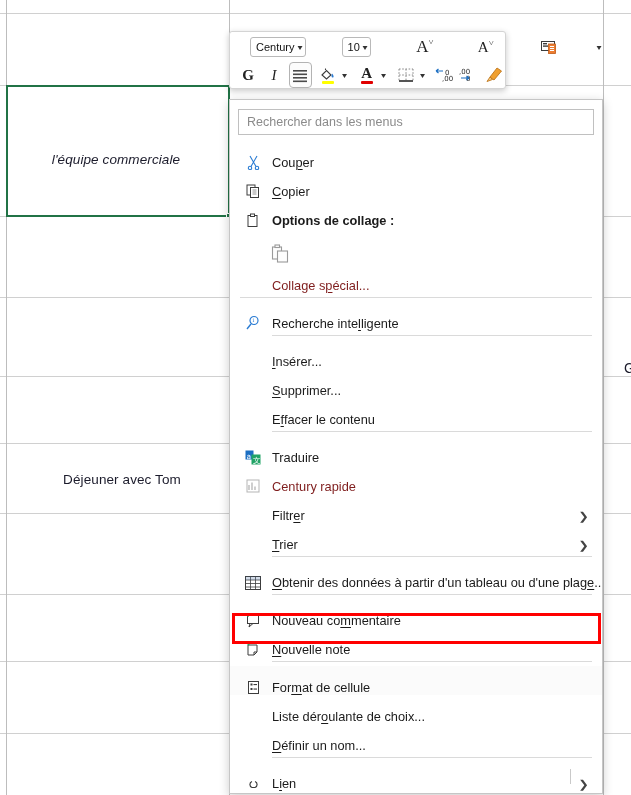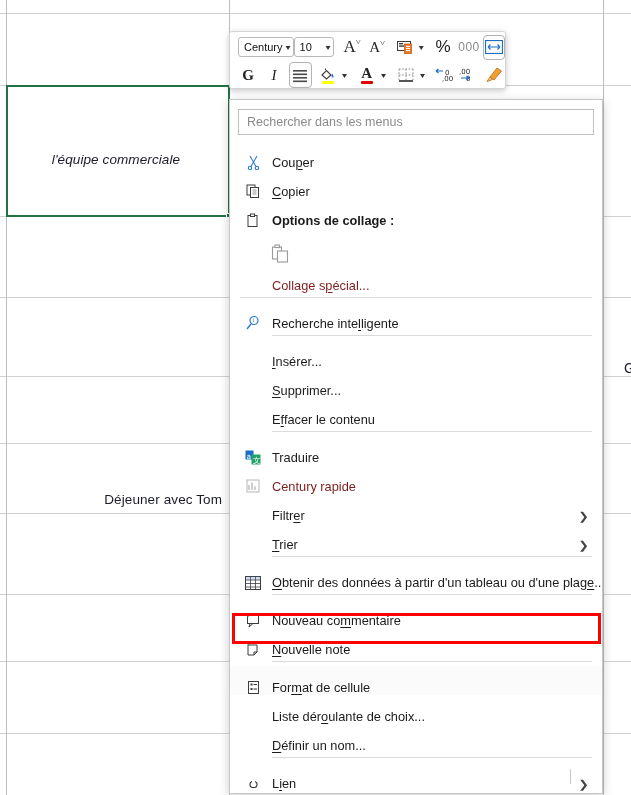--- a/index.html
+++ b/index.html
@@ -15,21 +15,21 @@
   .gridline-h{position:absolute;left:0;right:0;height:1px;background:#d0d0d0;}
   .gridline-v{position:absolute;top:0;bottom:0;width:1px;background:#bdbdbd;}
 
   .cell-text{
     position:absolute;
     font-family:"Liberation Sans", sans-serif;
     font-size:13.5px;color:#1b1b2b;
     text-align:center;line-height:19px;
     letter-spacing:0.1px;
   }
-  .cell-text.left{text-align:right;margin-top:20px;}
+  .cell-text.left{text-align:center;}
 
   
   #selected-cell{
     position:absolute;
     border:2px solid #217346;
     box-sizing:border-box;
     pointer-events:none;
   }
   #sel-handle{
     position:absolute;width:5px;height:5px;background:#217346;
@@ -44,21 +44,21 @@
   #mini-toolbar{
     position:absolute;left:229px;top:31px;width:277px;height:58px;
     background:#ffffff;
     border:1px solid #d4d4d4;
     border-radius:3px;
     box-shadow:0 2px 6px rgba(0,0,0,0.22);
     box-sizing:border-box;
     z-index:40;
   }
   .tb-row{position:absolute;left:0;right:0;height:28px;display:flex;align-items:center;}
-  .tb-row.r1{top:1px;padding-left:8px;}
+  .tb-row.r1{top:1px;padding-left:20px;gap:36px;}
   .tb-row.r2{top:29px;padding-left:7px;}
 
   .combo{
     height:20px;border:1px solid #b9b9b9;border-radius:3px;background:#fff;
     display:flex;align-items:center;box-sizing:border-box;
     font-size:11px;color:#111;padding:0 3px 0 5px;
     position:relative;
   }
   .combo .cv{flex:1;white-space:nowrap;overflow:hidden;}
   .combo .carrow{font-size:8px;color:#333;margin-left:3px;transform:scaleX(1.25);}

